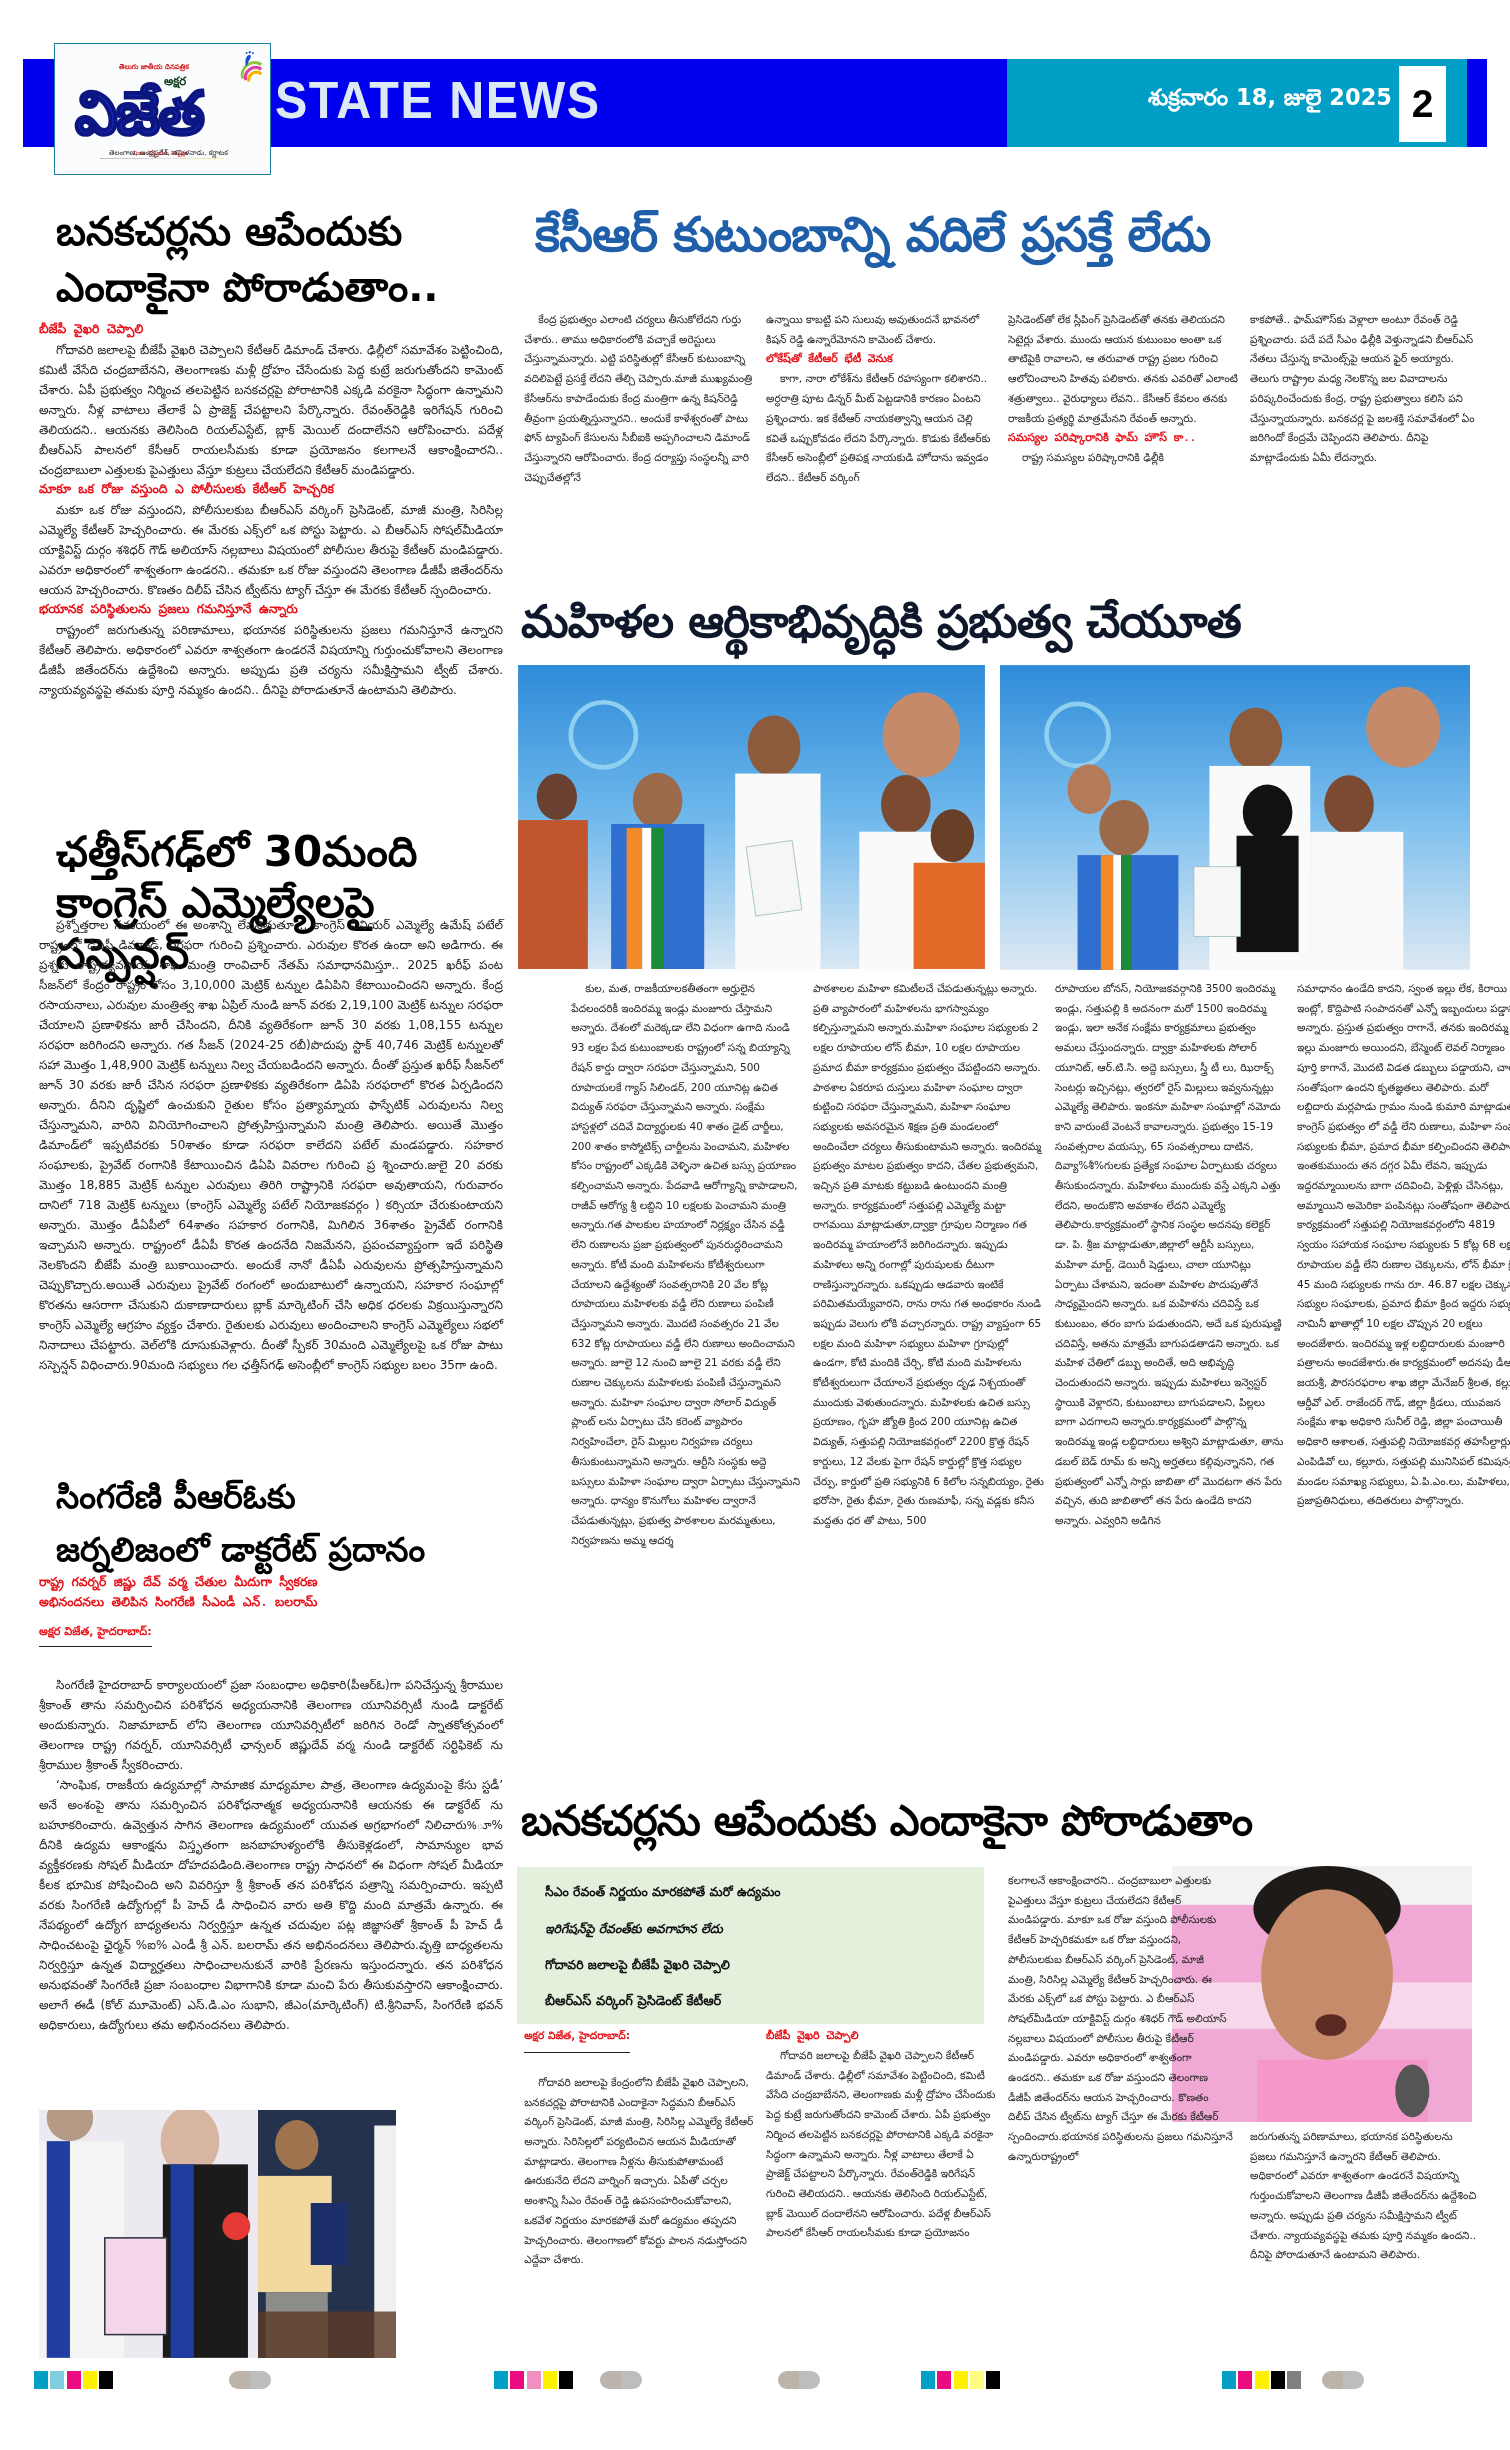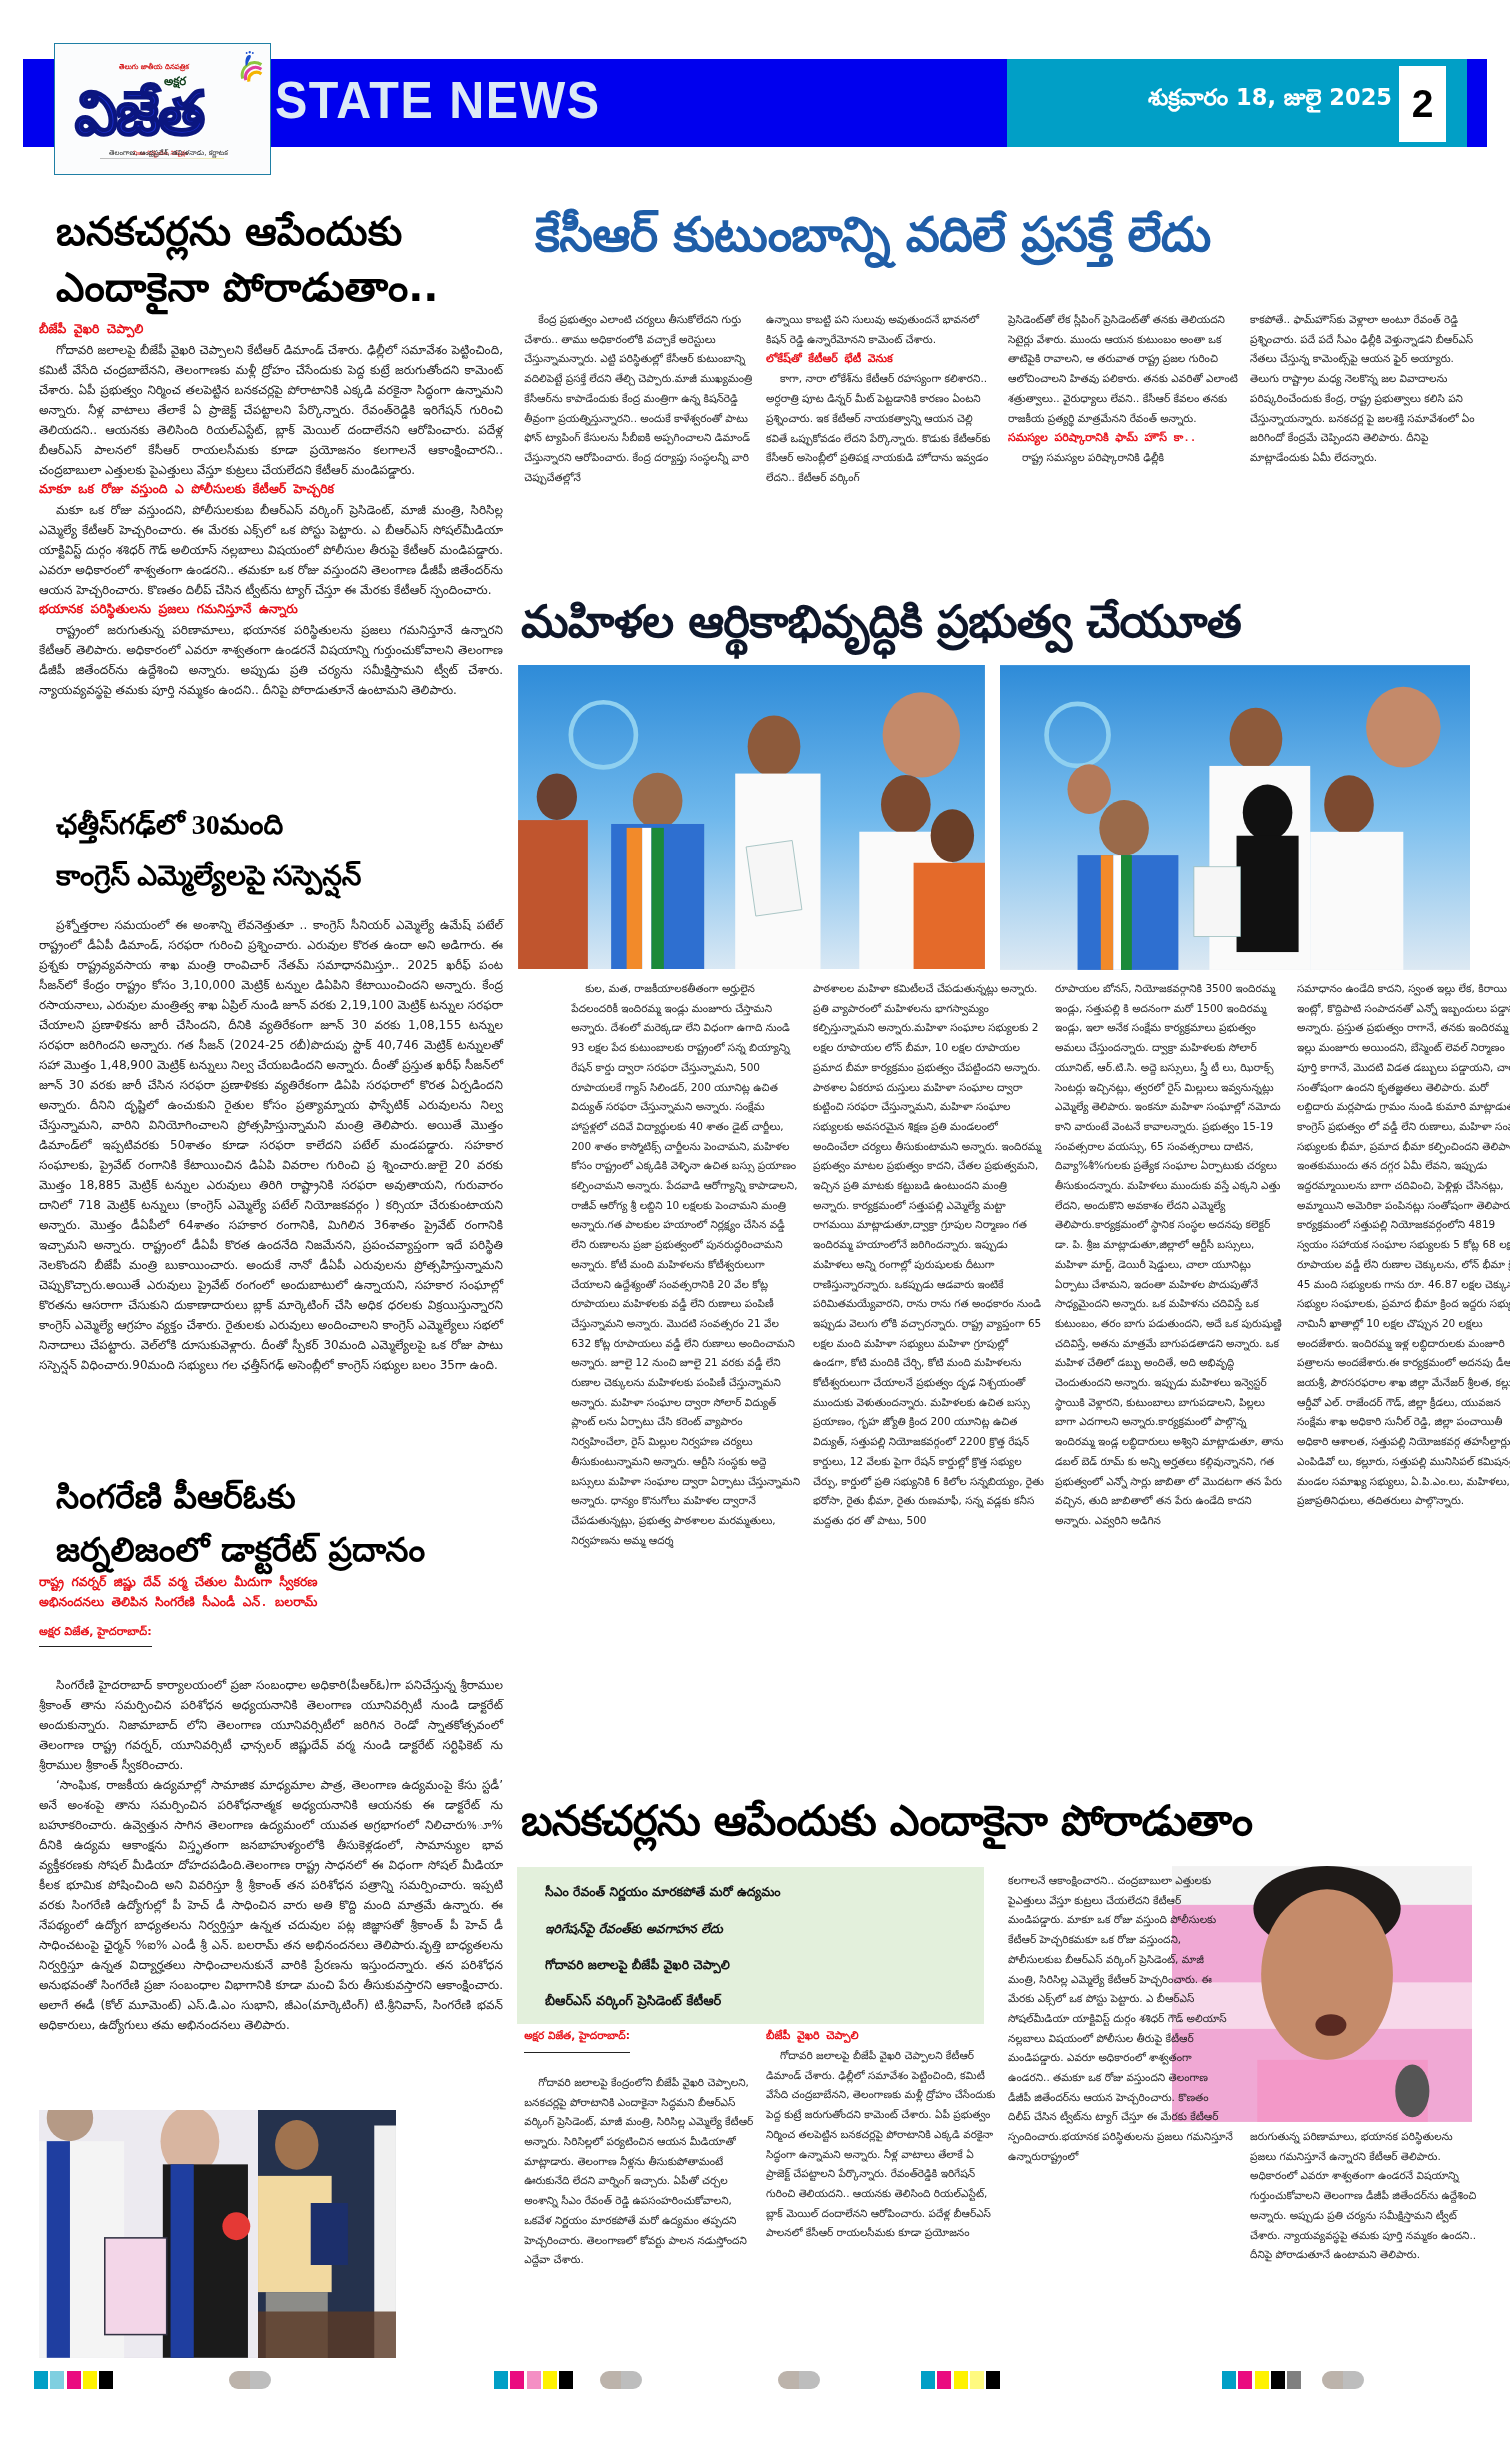--- a/index.html
+++ b/index.html
@@ -34,21 +34,21 @@
   .col-text { position: absolute; font-size: 10.5px; line-height: 19.7px; color: #222; font-family: "DejaVu Sans", sans-serif; }
   .col-text p { text-indent: 14px; }
   .photo { position: absolute; overflow: hidden; }
   .underline { border-bottom: 1.2px solid #222; display: inline-block; padding-bottom: 6.2px; }
 
   
   #a1-head { left: 56px; top: 203px; width: 434px; font-size: 40px; line-height: 56px; }
   #a1-body { left: 39px; top: 320px; width: 464px; }
 
   
-  #a2-head { left: 56px; top: 799px; width: 450px; font-size: 28px; line-height: 51px; font-family: Liberation Serif, serif; }
+  #a2-head { left: 56px; top: 826px; width: 450px; font-size: 42px; line-height: 51px; }
   #a2-body { left: 39px; top: 915px; width: 464px; }
 
   
   #a3-head { left: 56px; top: 1470px; width: 450px; font-size: 33px; line-height: 53px; }
   #a3-sub { position: absolute; left: 39px; top: 1573px; width: 326px; }
   #a3-byline { position: absolute; left: 39px; top: 1625px; font-size: 11.2px; color: #e8131a; font-weight: bold; }
   #a3-photo1 { left: 39px; top: 2110px; width: 219px; height: 248px; background: linear-gradient(180deg,#e9e6ec 0%,#ede7ee 40%,#dcd9e0 100%); }
   #a3-photo2 { left: 258px; top: 2110px; width: 138px; height: 248px; background: linear-gradient(180deg,#2c3a55 0%,#5a6678 40%,#8a7766 100%); }
 
   

